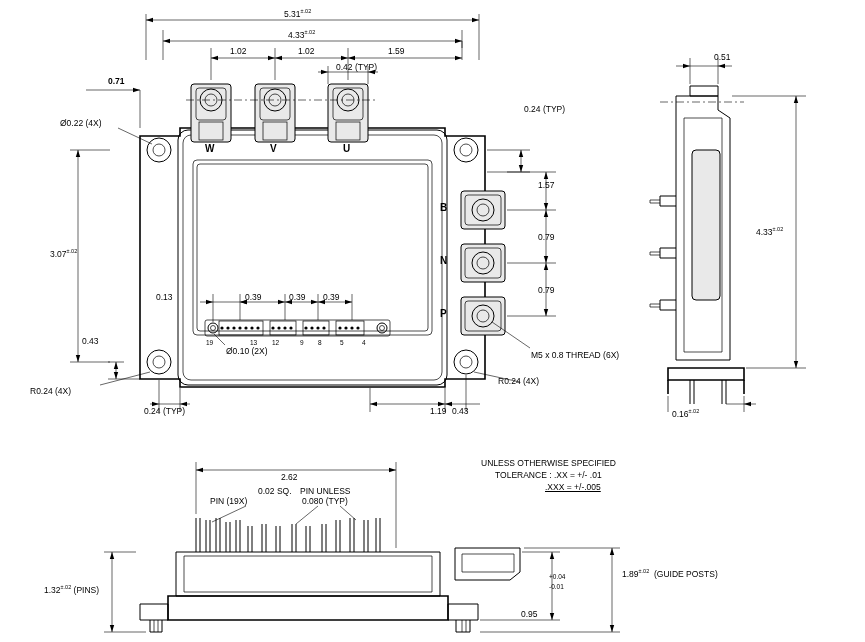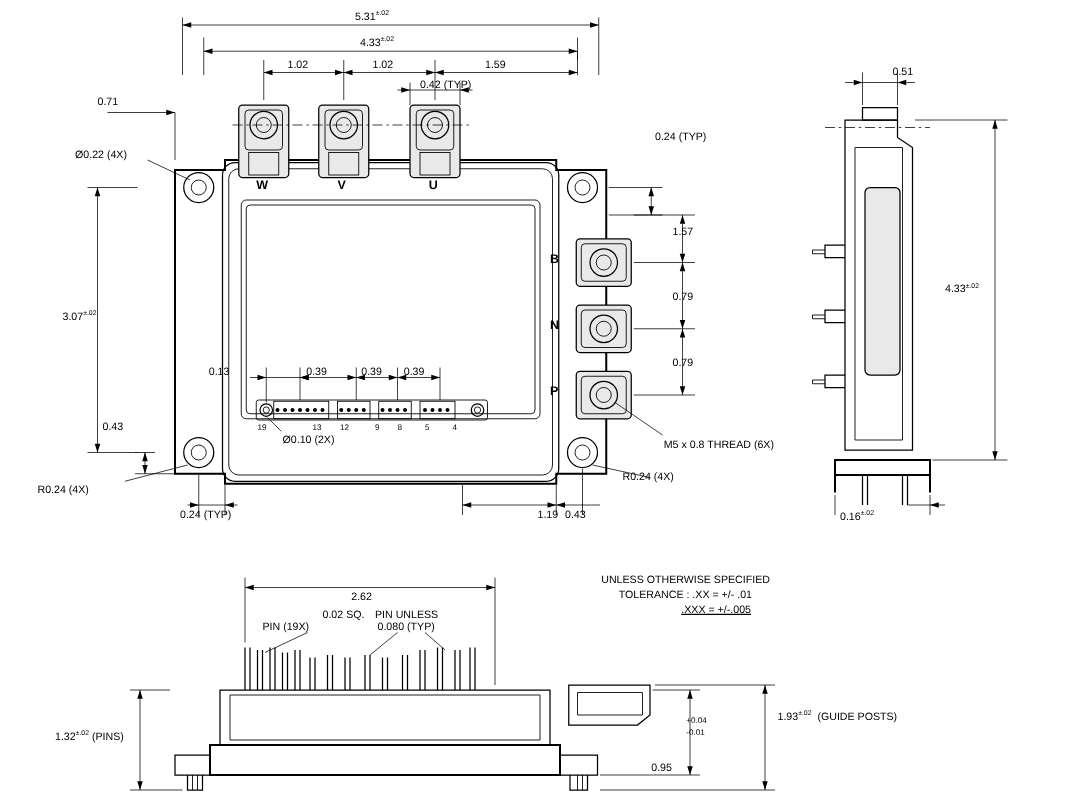--- a/index.html
+++ b/index.html
@@ -344,31 +344,31 @@
     <path class="fillb" d="M552 552 l-2.2 7 h4.4 z"></path>
       <path class="fillb" d="M552 620 l-2.2 -7 h4.4 z"></path>
   </svg>
 
   <div class="lbl" style="left:284px;top:6px;"><span>5.31</span><span class="tol">±.02</span></div>
   <div class="lbl" style="left:288px;top:27px;"><span>4.33</span><span class="tol">±.02</span></div>
   <div class="lbl" style="left:230px;top:46px;">1.02</div>
   <div class="lbl" style="left:298px;top:46px;">1.02</div>
   <div class="lbl" style="left:388px;top:46px;">1.59</div>
   <div class="lbl" style="left:336px;top:62px;">0.42 (TYP)</div>
-  <div class="lbl" style="left:78px;top:76px;">0.71</div>
+  <div class="lbl" style="left:108px;top:76px;font-weight:bold;">0.71</div>
   <div class="lbl" style="left:60px;top:118px;">Ø0.22 (4X)</div>
   <div class="lbl" style="left:50px;top:246px;"><span>3.07</span><span class="tol">±.02</span></div>
   <div class="lbl" style="left:82px;top:336px;">0.43</div>
   <div class="lbl" style="left:30px;top:386px;">R0.24 (4X)</div>
   <div class="lbl" style="left:498px;top:376px;">R0.24 (4X)</div>
   <div class="lbl" style="left:144px;top:406px;">0.24 (TYP)</div>
   <div class="lbl" style="left:398px;top:406px;margin-left:32px;">1.19</div>
   <div class="lbl" style="left:452px;top:406px;">0.43</div>
 
-  <div class="lbl" style="left:167px;top:292px;">0.13</div>
+  <div class="lbl" style="left:156px;top:292px;">0.13</div>
   <div class="lbl" style="left:245px;top:292px;">0.39</div>
   <div class="lbl" style="left:289px;top:292px;">0.39</div>
   <div class="lbl" style="left:323px;top:292px;">0.39</div>
   <div class="lbl" style="left:226px;top:346px;">Ø0.10 (2X)</div>
 
   <div class="lbl" style="left:524px;top:104px;">0.24 (TYP)</div>
   <div class="lbl" style="left:538px;top:180px;">1.57</div>
   <div class="lbl" style="left:538px;top:232px;">0.79</div>
   <div class="lbl" style="left:538px;top:285px;">0.79</div>
   <div class="lbl" style="left:531px;top:350px;">M5 x 0.8 THREAD  (6X)</div>
@@ -391,21 +391,21 @@
   <div class="lbl" style="left:714px;top:52px;">0.51</div>
   <div class="lbl" style="left:756px;top:224px;"><span>4.33</span><span class="tol">±.02</span></div>
   <div class="lbl" style="left:672px;top:406px;"><span>0.16</span><span class="tol">±.02</span></div>
 
   <div class="lbl" style="left:281px;top:472px;">2.62</div>
   <div class="lbl" style="left:210px;top:486px;padding-left:48px;">0.02 SQ.</div>
   <div class="lbl" style="left:210px;top:496px;">PIN (19X)</div>
   <div class="lbl" style="left:300px;top:486px;">PIN UNLESS</div>
   <div class="lbl" style="left:302px;top:496px;">0.080 (TYP)</div>
   <div class="lbl" style="left:44px;top:582px;"><span>1.32</span><span class="tol">±.02</span> <span>(PINS)</span></div>
-  <div class="lbl" style="left:622px;top:566px;"><span>1.93</span><span class="tol">±.02</span>&nbsp; <span>(GUIDE POSTS)</span></div>
+  <div class="lbl" style="left:622px;top:566px;"><span>1.89</span><span class="tol">±.02</span>&nbsp; <span>(GUIDE POSTS)</span></div>
   <div class="lbl" style="left:521px;top:580px;margin-top:29px;"><span>0.95</span></div>
   <div class="lbl xs" style="left:549px;top:572px;">+0.04</div>
   <div class="lbl xs" style="left:549px;top:582px;">-0.01</div>
 
   <div class="lbl" style="left:481px;top:458px;">UNLESS OTHERWISE SPECIFIED</div>
   <div class="lbl" style="left:495px;top:470px;">TOLERANCE : .XX = +/- .01</div>
   <div class="lbl" style="left:545px;top:482px;text-decoration:underline;">.XXX = +/-.005</div>
 
 </div>
 

